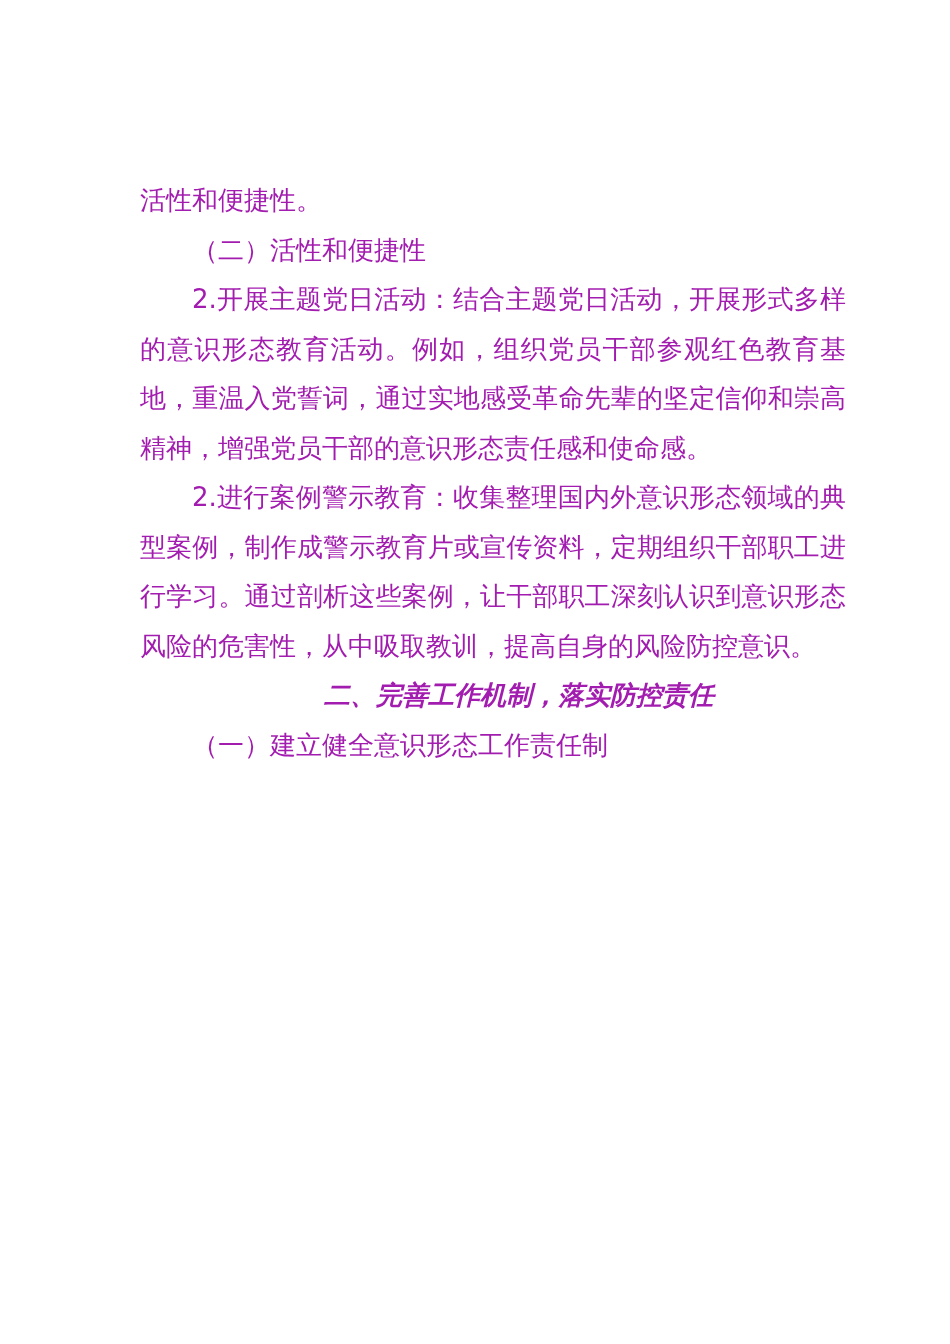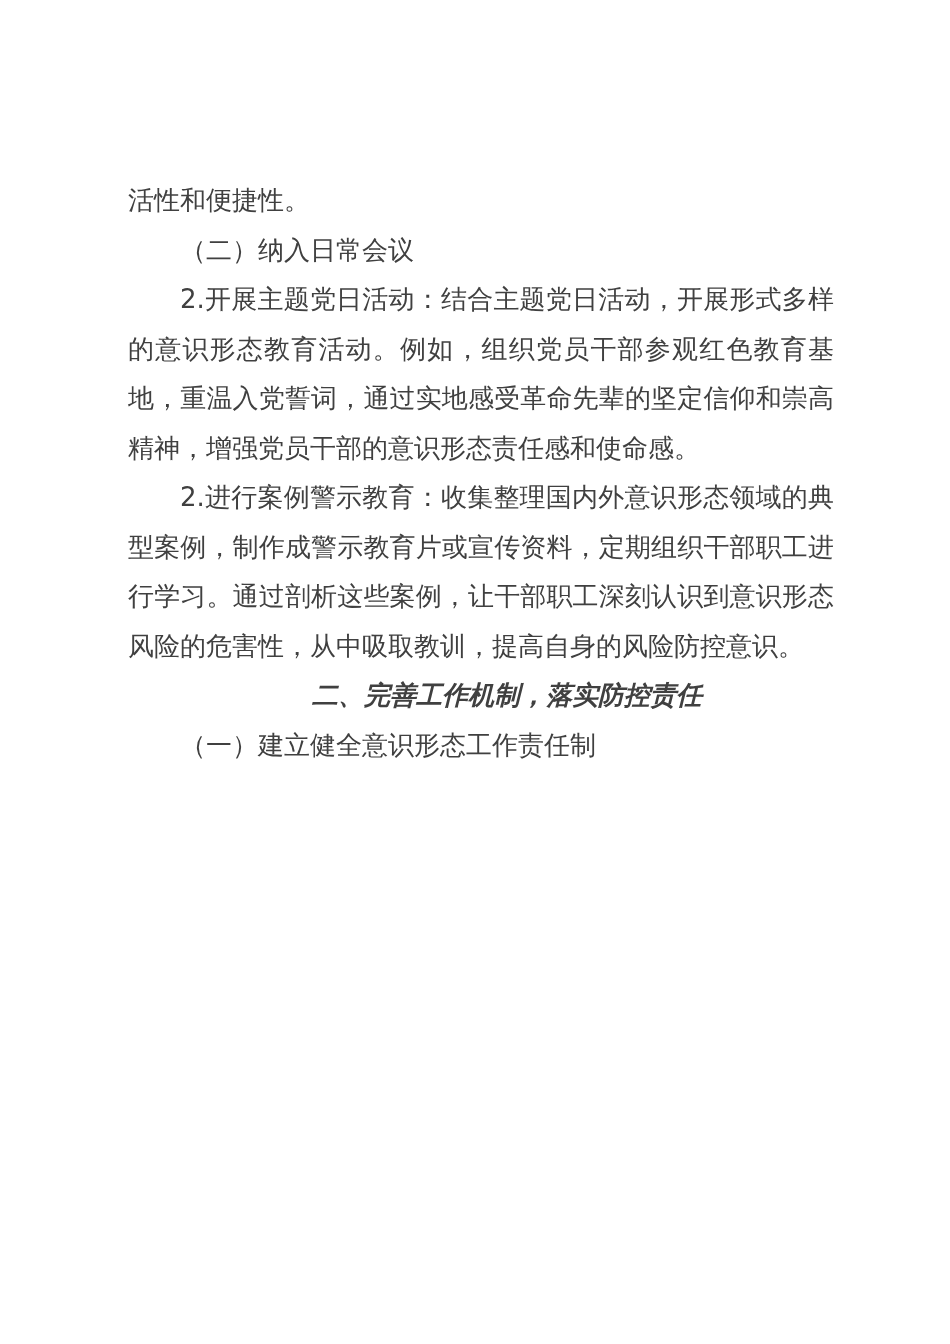--- a/index.html
+++ b/index.html
@@ -17,24 +17,24 @@
   .page {
     position: absolute;
     left: 0;
     top: 0;
     width: 950px;
     height: 1344px;
     background: #ffffff;
   }
   .content {
     position: absolute;
-    left: 128px;
+    left: 140px;
     top: 176px;
     width: 706px;
-    color: #404040;
+    color: #a21caf;
     font-size: 26px;
     line-height: 49.5px;
     text-align: justify;
   }
   .block {
     margin: 0;
     padding: 0;
     text-indent: 2em;
     word-break: break-all;
   }
@@ -50,19 +50,19 @@
     font-weight: normal;
     text-align: left;
   }
 </style>
 </head>
 <body>
 
 <div class="page">
   <div class="content">
     <p class="block continuation">活性和便捷性。</p>
-    <p class="block heading2">（二）纳入日常会议</p>
+    <p class="block heading2">（二）活性和便捷性</p>
     <p class="block">2.开展主题党日活动：结合主题党日活动，开展形式多样的意识形态教育活动。例如，组织党员干部参观红色教育基地，重温入党誓词，通过实地感受革命先辈的坚定信仰和崇高精神，增强党员干部的意识形态责任感和使命感。</p>
     <p class="block">2.进行案例警示教育：收集整理国内外意识形态领域的典型案例，制作成警示教育片或宣传资料，定期组织干部职工进行学习。通过剖析这些案例，让干部职工深刻认识到意识形态风险的危害性，从中吸取教训，提高自身的风险防控意识。</p>
     <p class="block heading1">二、完善工作机制，落实防控责任</p>
     <p class="block heading2">（一）建立健全意识形态工作责任制</p>
   </div>
 </div>
 
 </body></html>

